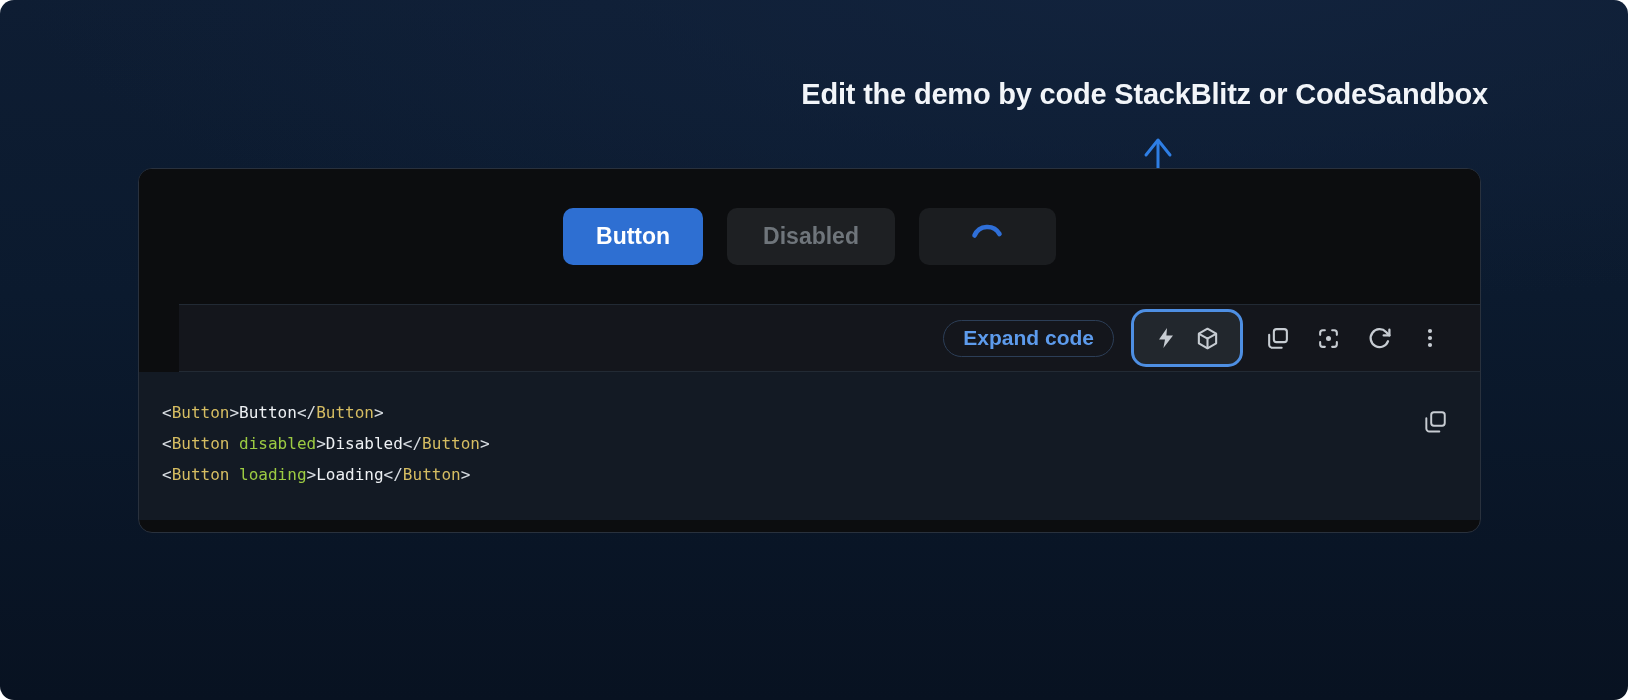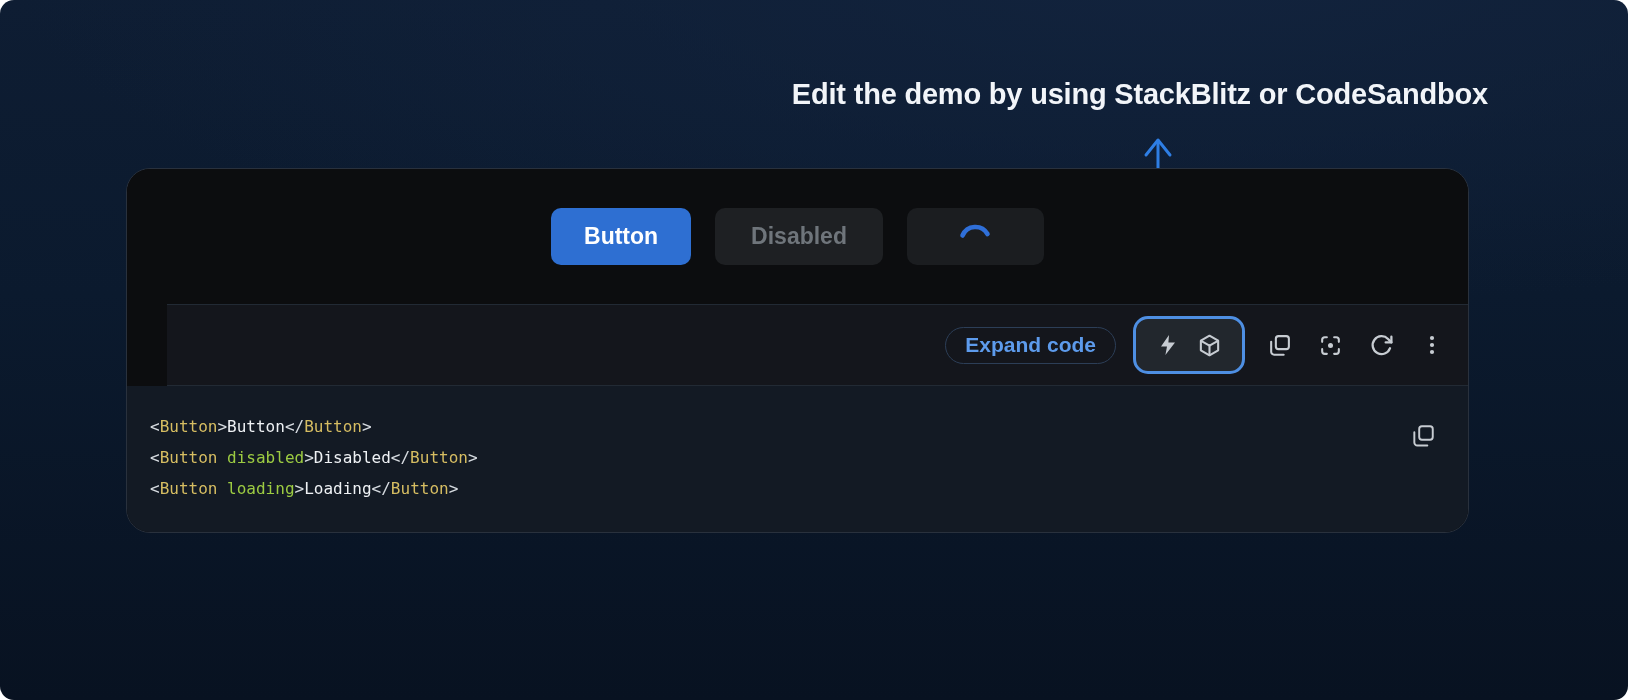--- a/index.html
+++ b/index.html
@@ -16,47 +16,47 @@
   .annotation{
     position:absolute;top:78px;right:140px;
     font-size:29px;font-weight:700;letter-spacing:-0.2px;
     color:var(--heading-text,#f2f5f9);
     white-space:nowrap;
   }
   .arrow-svg{position:absolute;left:1128px;top:118px;width:120px;height:200px;}
 
   
   .card{
-    position:absolute;left:126px;top:168px;width:1343px;height:365px;
-    border-radius:24px;border:1px solid #29313d;
+    position:absolute;left:138px;top:168px;width:1343px;height:365px;
+    border-radius:14px;border:1px solid #29313d;
     box-sizing:border-box;overflow:hidden;
     background:#0c0d0f;
   }
   .demo-area{
     height:135px;background:#0c0d0f;
     display:flex;align-items:center;justify-content:center;gap:24px;
   }
   .btn{
     height:57px;border:none;border-radius:10px;
     font-family:"Liberation Sans", sans-serif;
     font-size:23px;font-weight:600;
     display:inline-flex;align-items:center;justify-content:center;
     cursor:pointer;
   }
   .btn-primary{background:var(--accent,#2e6fd2);color:#ffffff;padding:0 33px;}
   .btn-disabled{background:#1e2023;color:#6f757b;padding:0 36px;cursor:default;}
   .btn-loading{background:#1b1d20;width:137px;}
 
   
   .toolbar{
-    height:82px;background:#14161c;
+    height:68px;background:#14161c;
     border-top:1px solid #222a34;border-bottom:1px solid #222a34;
     box-sizing:border-box;
     display:flex;align-items:center;justify-content:flex-end;
-    padding-right:19px;gap:17px;margin-left:40px;
+    padding-right:33px;gap:17px;margin-left:40px;
   }
   .expand-pill{
     height:37px;padding:0 19px;box-sizing:border-box;
     border:1.5px solid #2c3e57;border-radius:19px;background:transparent;
     color:var(--expand-text,#5d9bec);
     font-family:"Liberation Sans", sans-serif;
     font-size:21px;font-weight:600;
     display:inline-flex;align-items:center;cursor:pointer;
     white-space:nowrap;
   }
@@ -92,21 +92,21 @@
     display:inline-flex;align-items:center;justify-content:center;
     color:#949ca6;cursor:pointer;
   }
   svg{display:block;}
 </style>
 </head>
 <body>
 
 <div class="page">
 
-  <div class="annotation">Edit the demo by using StackBlitz or CodeSandbox</div>
+  <div class="annotation">Edit the demo by code StackBlitz or CodeSandbox</div>
 
   <svg class="arrow-svg" viewBox="1128 118 120 200" fill="none" stroke="#2e7ee4" stroke-width="3" stroke-linecap="round" stroke-linejoin="round">
     <path d="M1158 141 L1158 198 Q1158 216 1176 216 L1197 216 Q1215 216 1215 234 L1215 291"></path>
     <path d="M1146 155 L1158 140 L1170 155"></path>
     <circle cx="1215" cy="301" r="7.5"></circle>
   </svg>
 
   <div class="card">
 
     <div class="demo-area">

